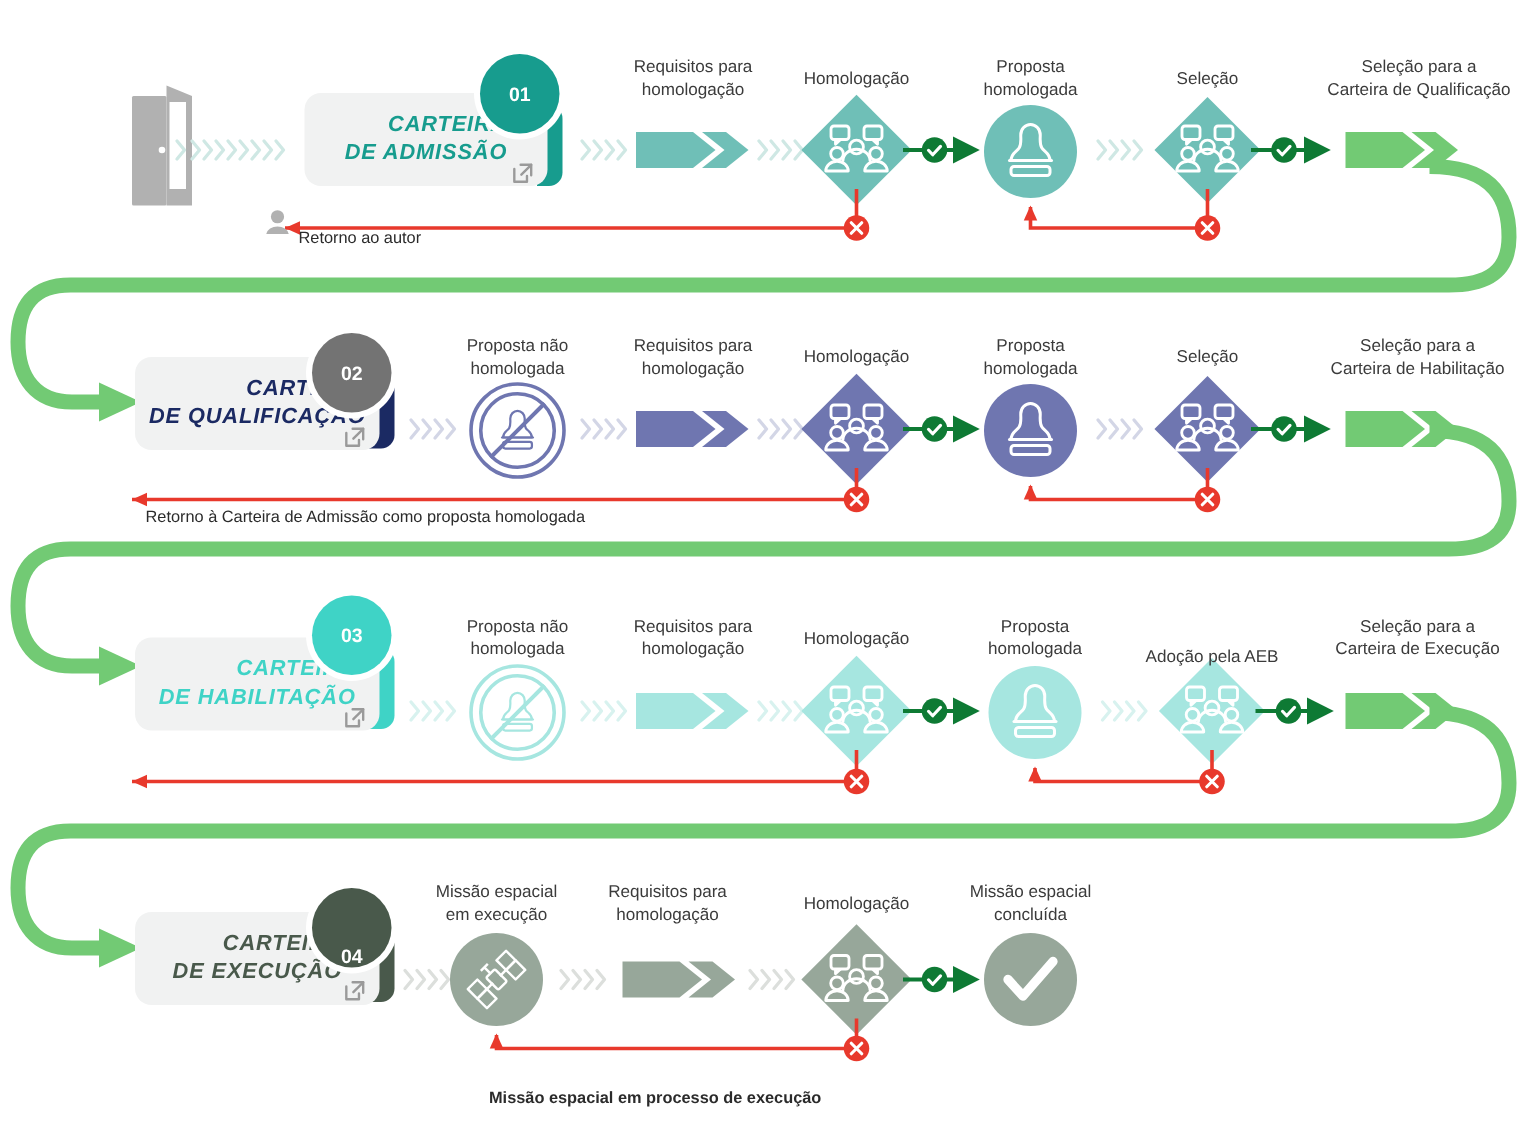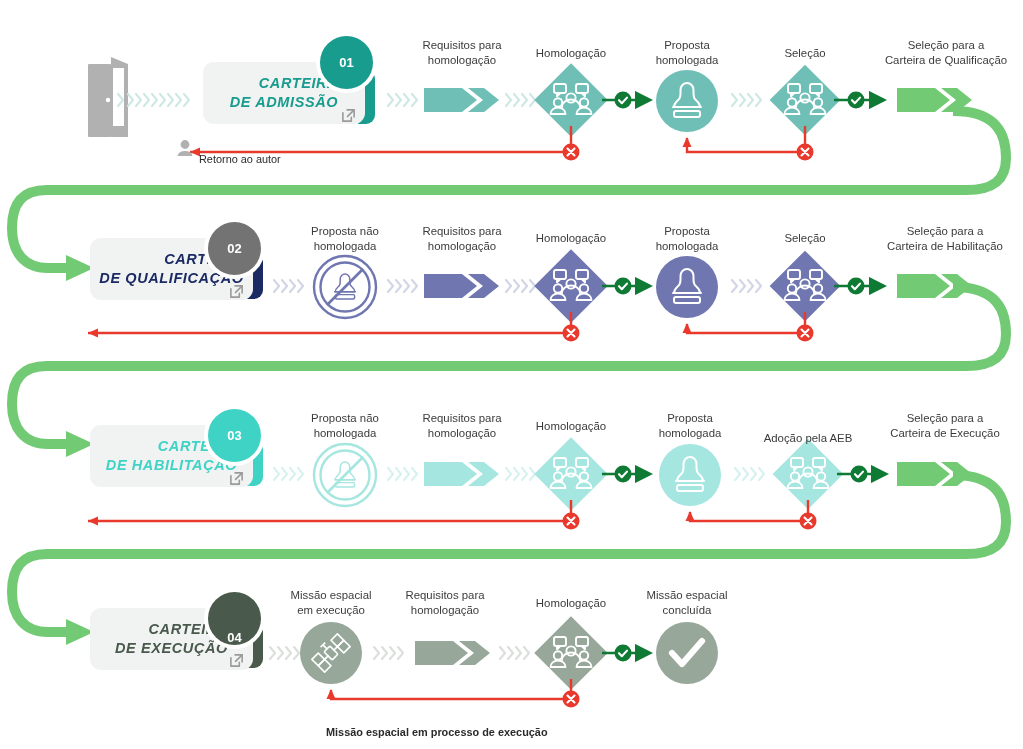--- a/index.html
+++ b/index.html
@@ -489,31 +489,32 @@
   <div class="nlabel" style="left:285px;top:224px;width:120px;">Proposta não
 homologada</div>
   <div class="nlabel" style="left:400px;top:224px;width:124px;">Requisitos para
 homologação</div>
   <div class="nlabel" style="left:511px;top:231px;width:120px;">Homologação</div>
   <div class="nlabel" style="left:627px;top:224px;width:120px;">Proposta
 homologada</div>
   <div class="nlabel" style="left:747px;top:231px;width:116px;">Seleção</div>
   <div class="nlabel" style="left:858px;top:224px;width:174px;">Seleção para a
 Carteira de Habilitação</div>
+  <div class="edge-label" style="left:97px;top:339px;">Retorno à Carteira de Admissão como proposta homologada</div>
 
   <div class="card" style="left:90px;top:425px;width:163px;height:62px;">
     <span class="card-title" style="color:#3fd3c6;">CARTEIRA
 DE HABILITAÇÃO</span>
   </div>
   <svg class="extlink" viewBox="0 0 16 16" style="left:229px;top:471px;">
     <path d="M2,5 v9 h9 v-4" fill="none" stroke="#9a9a9a" stroke-width="1.7" stroke-linecap="round" stroke-linejoin="round"></path>
     <path d="M6.5,2 h7.5 v7.5" fill="none" stroke="#9a9a9a" stroke-width="1.7" stroke-linecap="round" stroke-linejoin="round"></path>
     <path d="M14,2 l-7,7" fill="none" stroke="#9a9a9a" stroke-width="1.7" stroke-linecap="round"></path>
   </svg>
-  <div class="badge" style="left:208px;top:409px;width:53px;height:53px;background:#3fd3c6;">
+  <div class="badge" style="left:208px;top:397px;width:53px;height:53px;background:#3fd3c6;">
     <span>03</span>
   </div>
 
   <div class="nlabel" style="left:285px;top:411px;width:120px;">Proposta não
 homologada</div>
   <div class="nlabel" style="left:400px;top:411px;width:124px;">Requisitos para
 homologação</div>
   <div class="nlabel" style="left:511px;top:419px;width:120px;">Homologação</div>
   <div class="nlabel" style="left:630px;top:411px;width:120px;">Proposta
 homologada</div>

